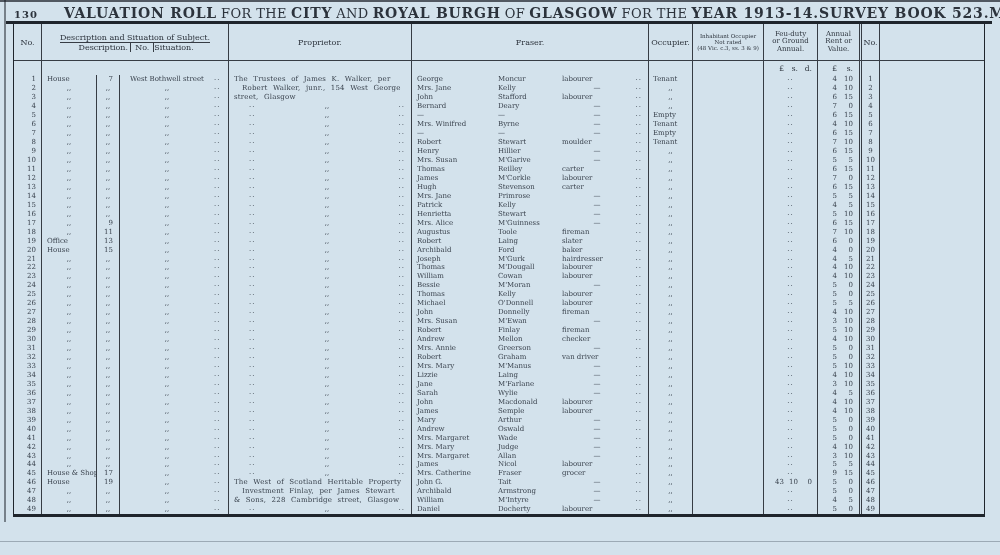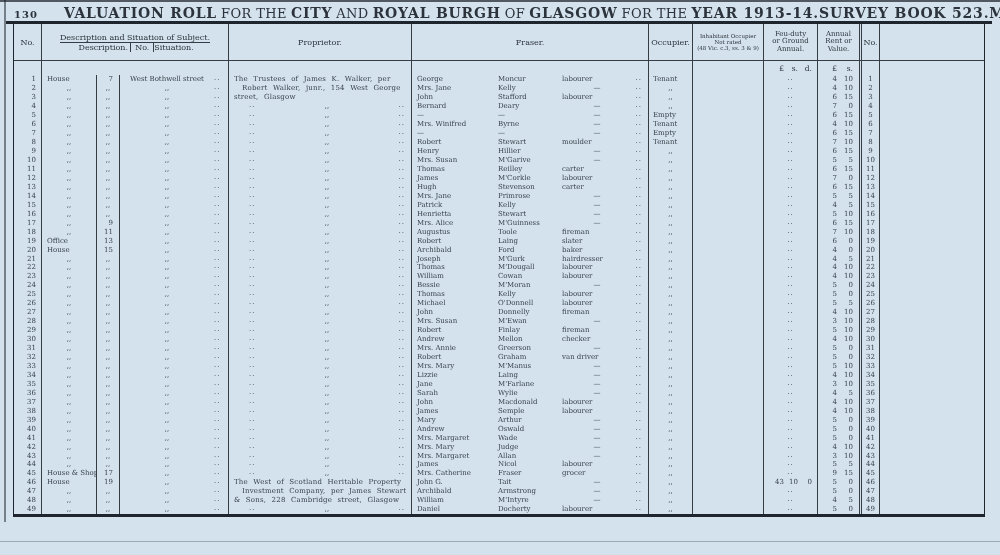--- a/index.html
+++ b/index.html
@@ -2173,21 +2173,21 @@
           <span class="dit">,,</span>
         </div>
         <div class="c w-sn t-center">
           <span class="dit">,,</span>
         </div>
         <div class="c w-sit">
           <span class="sit-main dit">,,</span>
           <span class="sit-dots dots">..</span>
         </div>
         <div class="c w-prop">
-          <span class="prop-text ind">Investment Company, per James Stewart</span>
+          <span class="prop-text ind">Investment Finlay, per James Stewart</span>
         </div>
         <div class="c w-ten">
           <div class="ten-grid">
             <span class="ten-f">Archibald</span>
             <span class="ten-l">Armstrong</span>
             <span class="ten-o dash">—</span>
             <span class="ten-dots dots">..</span>
           </div>
         </div>
         <div class="c w-occ t-center">

